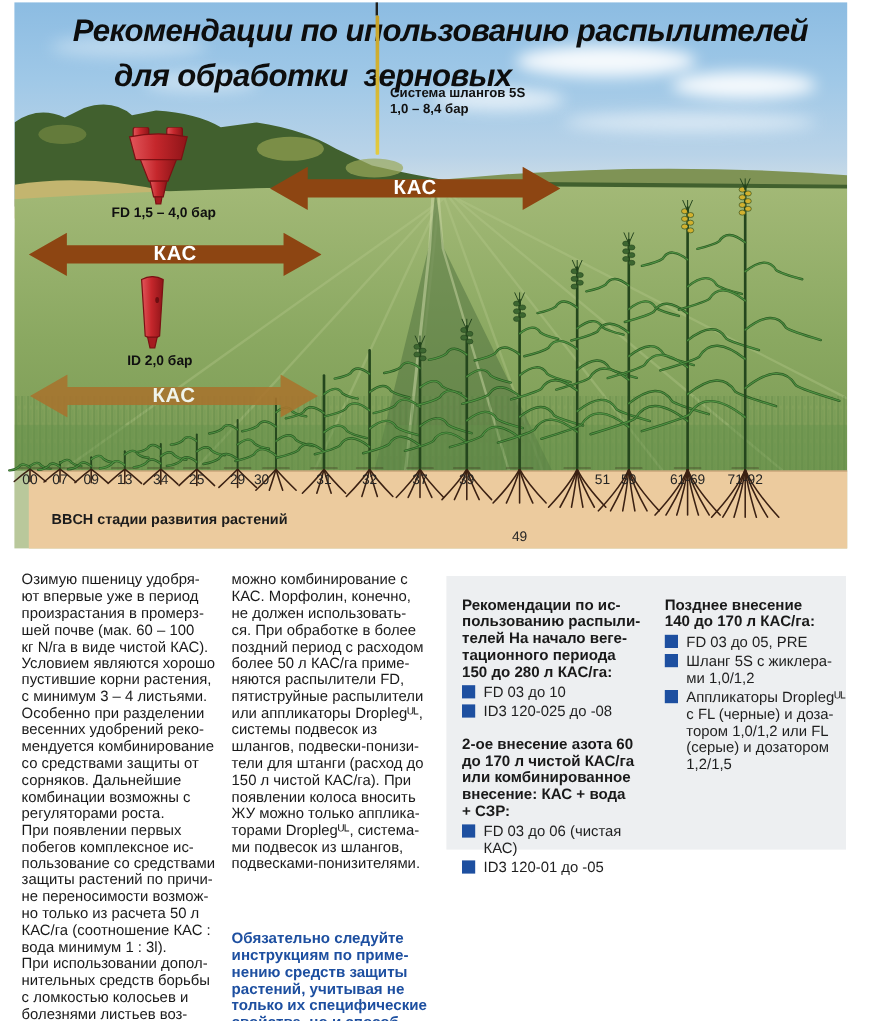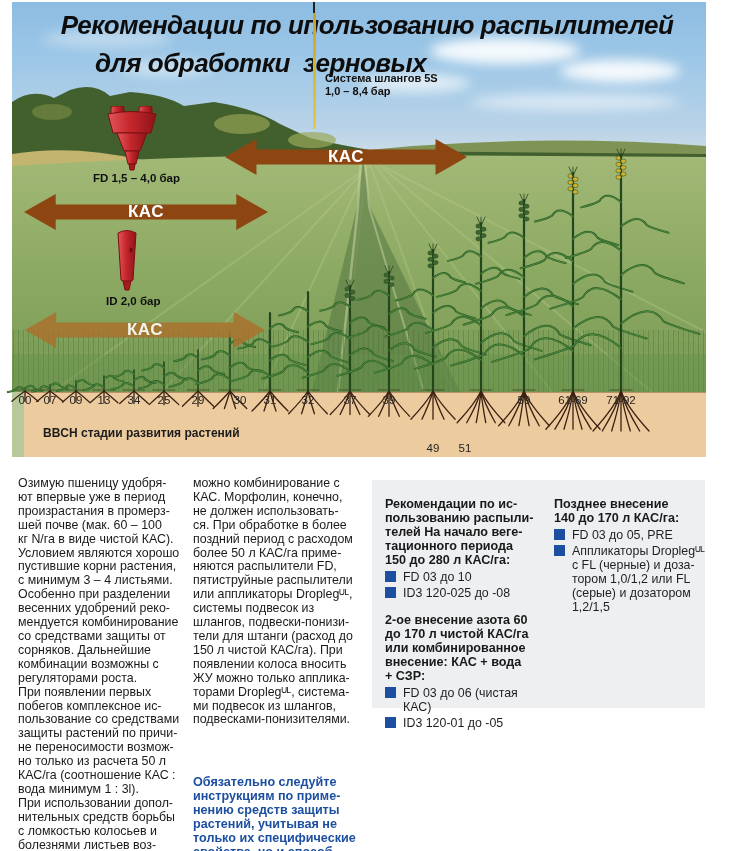--- a/index.html
+++ b/index.html
@@ -477,27 +477,27 @@
     <div class="noz-label id-label">ID 2,0 бар</div>
 
     <div id="bbch-row">
         <span class="bbch-tick" style="left: 25px;">00</span>
         <span class="bbch-tick" style="left: 50px;">07</span>
         <span class="bbch-tick" style="left: 76px;">09</span>
         <span class="bbch-tick" style="left: 104px;">13</span>
         <span class="bbch-tick" style="left: 134px;">34</span>
         <span class="bbch-tick" style="left: 164px;">25</span>
         <span class="bbch-tick" style="left: 198px;">29</span>
-        <span class="bbch-tick" style="left: 240px;">30</span>
+        <span class="bbch-tick" style="left: 218px;">30</span>
         <span class="bbch-tick" style="left: 270px;">31</span>
         <span class="bbch-tick" style="left: 308px;">32</span>
         <span class="bbch-tick" style="left: 350px;">37</span>
         <span class="bbch-tick" style="left: 389px;">39</span>
         <span class="bbch-tick" style="left: 433px; margin-top: 48px;">49</span>
-        <span class="bbch-tick" style="left: 465px; margin-top: 48px;">51</span>
+        <span class="bbch-tick" style="left: 502px;">51</span>
         <span class="bbch-tick" style="left: 524px;">59</span>
         <span class="bbch-tick" style="left: 573px;">61-69</span>
         <span class="bbch-tick" style="left: 621px;">71-92</span>
       </div>
     <div class="bbch-caption">BBCH стадии развития растений</div>
   </div>
 
   <p class="body-text col1">Озимую пшеницу удобря-
 ют впервые уже в период
 произрастания в промерз-
@@ -589,20 +589,25 @@
     <div class="pcol2">
       <h3>Позднее внесение
 140 до 170 л КАС/га:</h3>
       <ul id="b3">
           <li>
             <span class="sq"></span>
             <span class="btxt">FD 03 до 05, PRE</span>
           </li>
           <li>
             <span class="sq"></span>
+            <span class="btxt">Шланг 5S с  жиклера-
+ми 1,0/1,2</span>
+          </li>
+          <li>
+            <span class="sq"></span>
             <span class="btxt">Аппликаторы Droplegᵁᴸ
 с FL (черные) и доза-
 тором 1,0/1,2 или FL
 (серые) и дозатором
 1,2/1,5</span>
           </li>
         </ul>
     </div>
   </div>
 </div>

